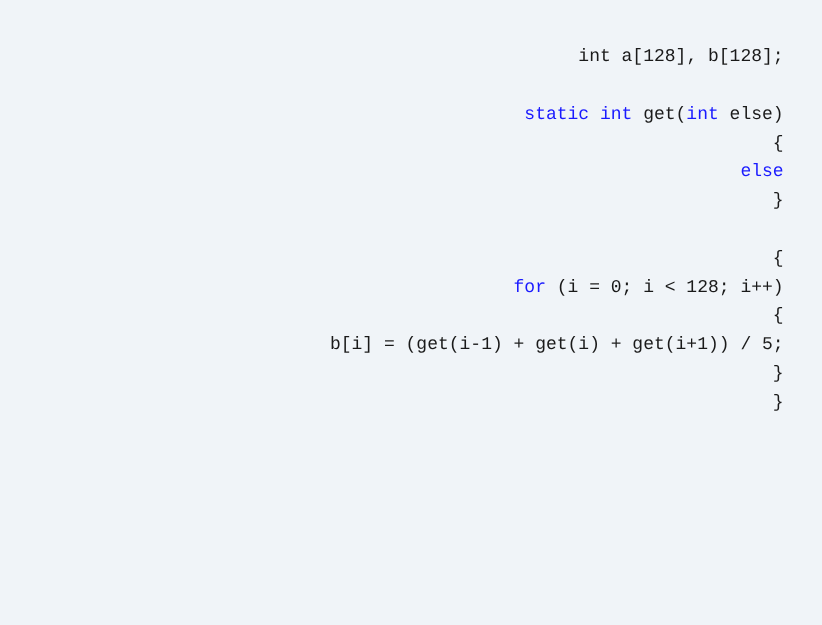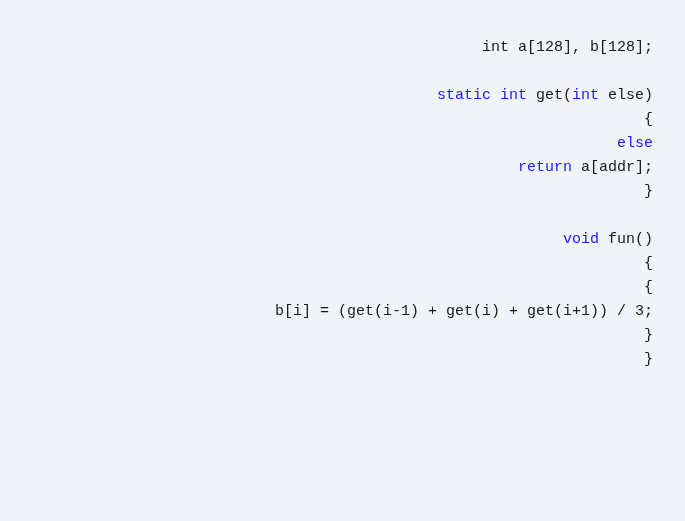--- a/index.html
+++ b/index.html
@@ -45,22 +45,21 @@
   </style>
 </head>
 <body>
 
 <div class="code-container" id="code-render">
 <span class="code-line"><span class="plain">int a[128], b[128];</span></span>
     <span class="empty-line"></span>
     <span class="code-line"><span class="kw">static int</span><span class="plain"> get(</span><span class="kw">int</span><span class="plain"> else)</span></span>
     <span class="code-line"><span class="plain">{</span></span>
     <span class="code-line"><span class="plain">  </span><span class="kw">else</span></span>
-    <span class="code-line"><span class="plain">    </span><span class="kw">return</span><span class="plain"> a[addr];</span></span>
     <span class="code-line"><span class="plain">}</span></span>
     <span class="empty-line"></span>
-    <span class="code-line"><span class="kw">void</span><span class="plain"> fun()</span></span>
     <span class="code-line"><span class="plain">{</span></span>
+    <span class="code-line"><span class="plain">  </span><span class="kw">for</span><span class="plain"> (i = 0; i &lt; 128; i++)</span></span>
     <span class="code-line"><span class="plain">  {</span></span>
-    <span class="code-line"><span class="plain">    b[i] = (get(i-1) + get(i) + get(i+1)) / 3;</span></span>
+    <span class="code-line"><span class="plain">    b[i] = (get(i-1) + get(i) + get(i+1)) / 5;</span></span>
     <span class="code-line"><span class="plain">  }</span></span>
     <span class="code-line"><span class="plain">}</span></span>
   </div>
 
 </body></html>

